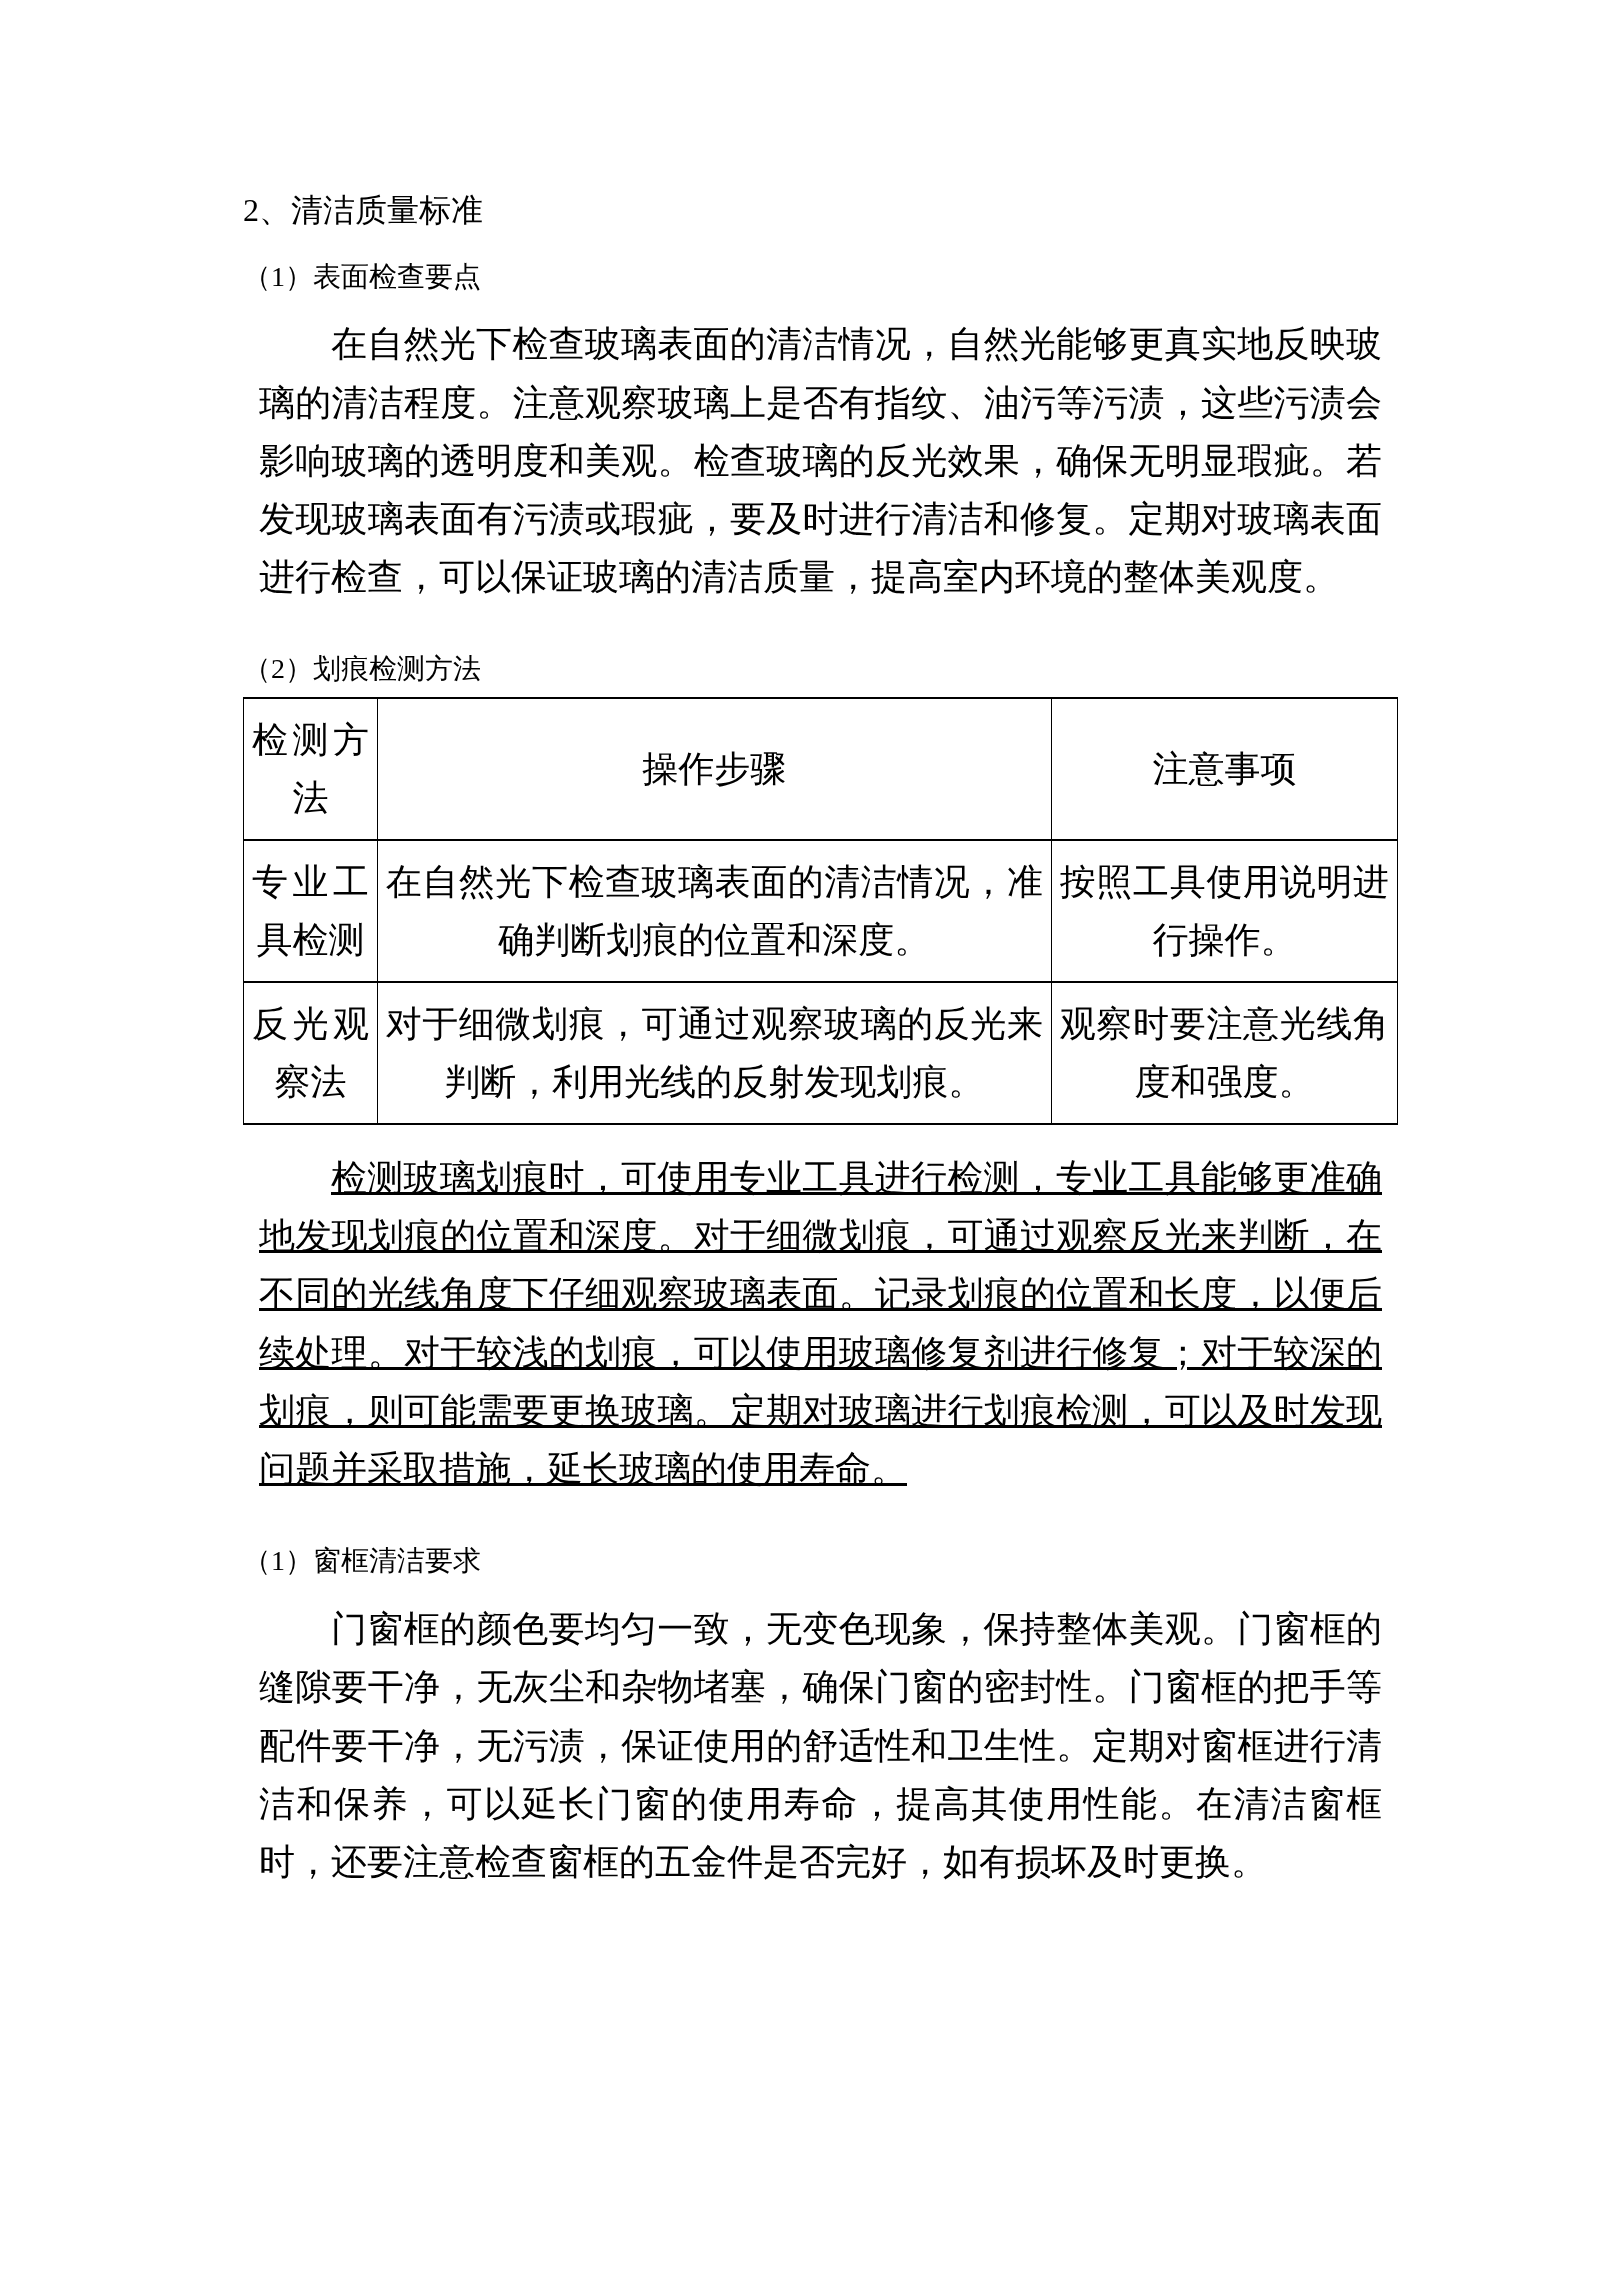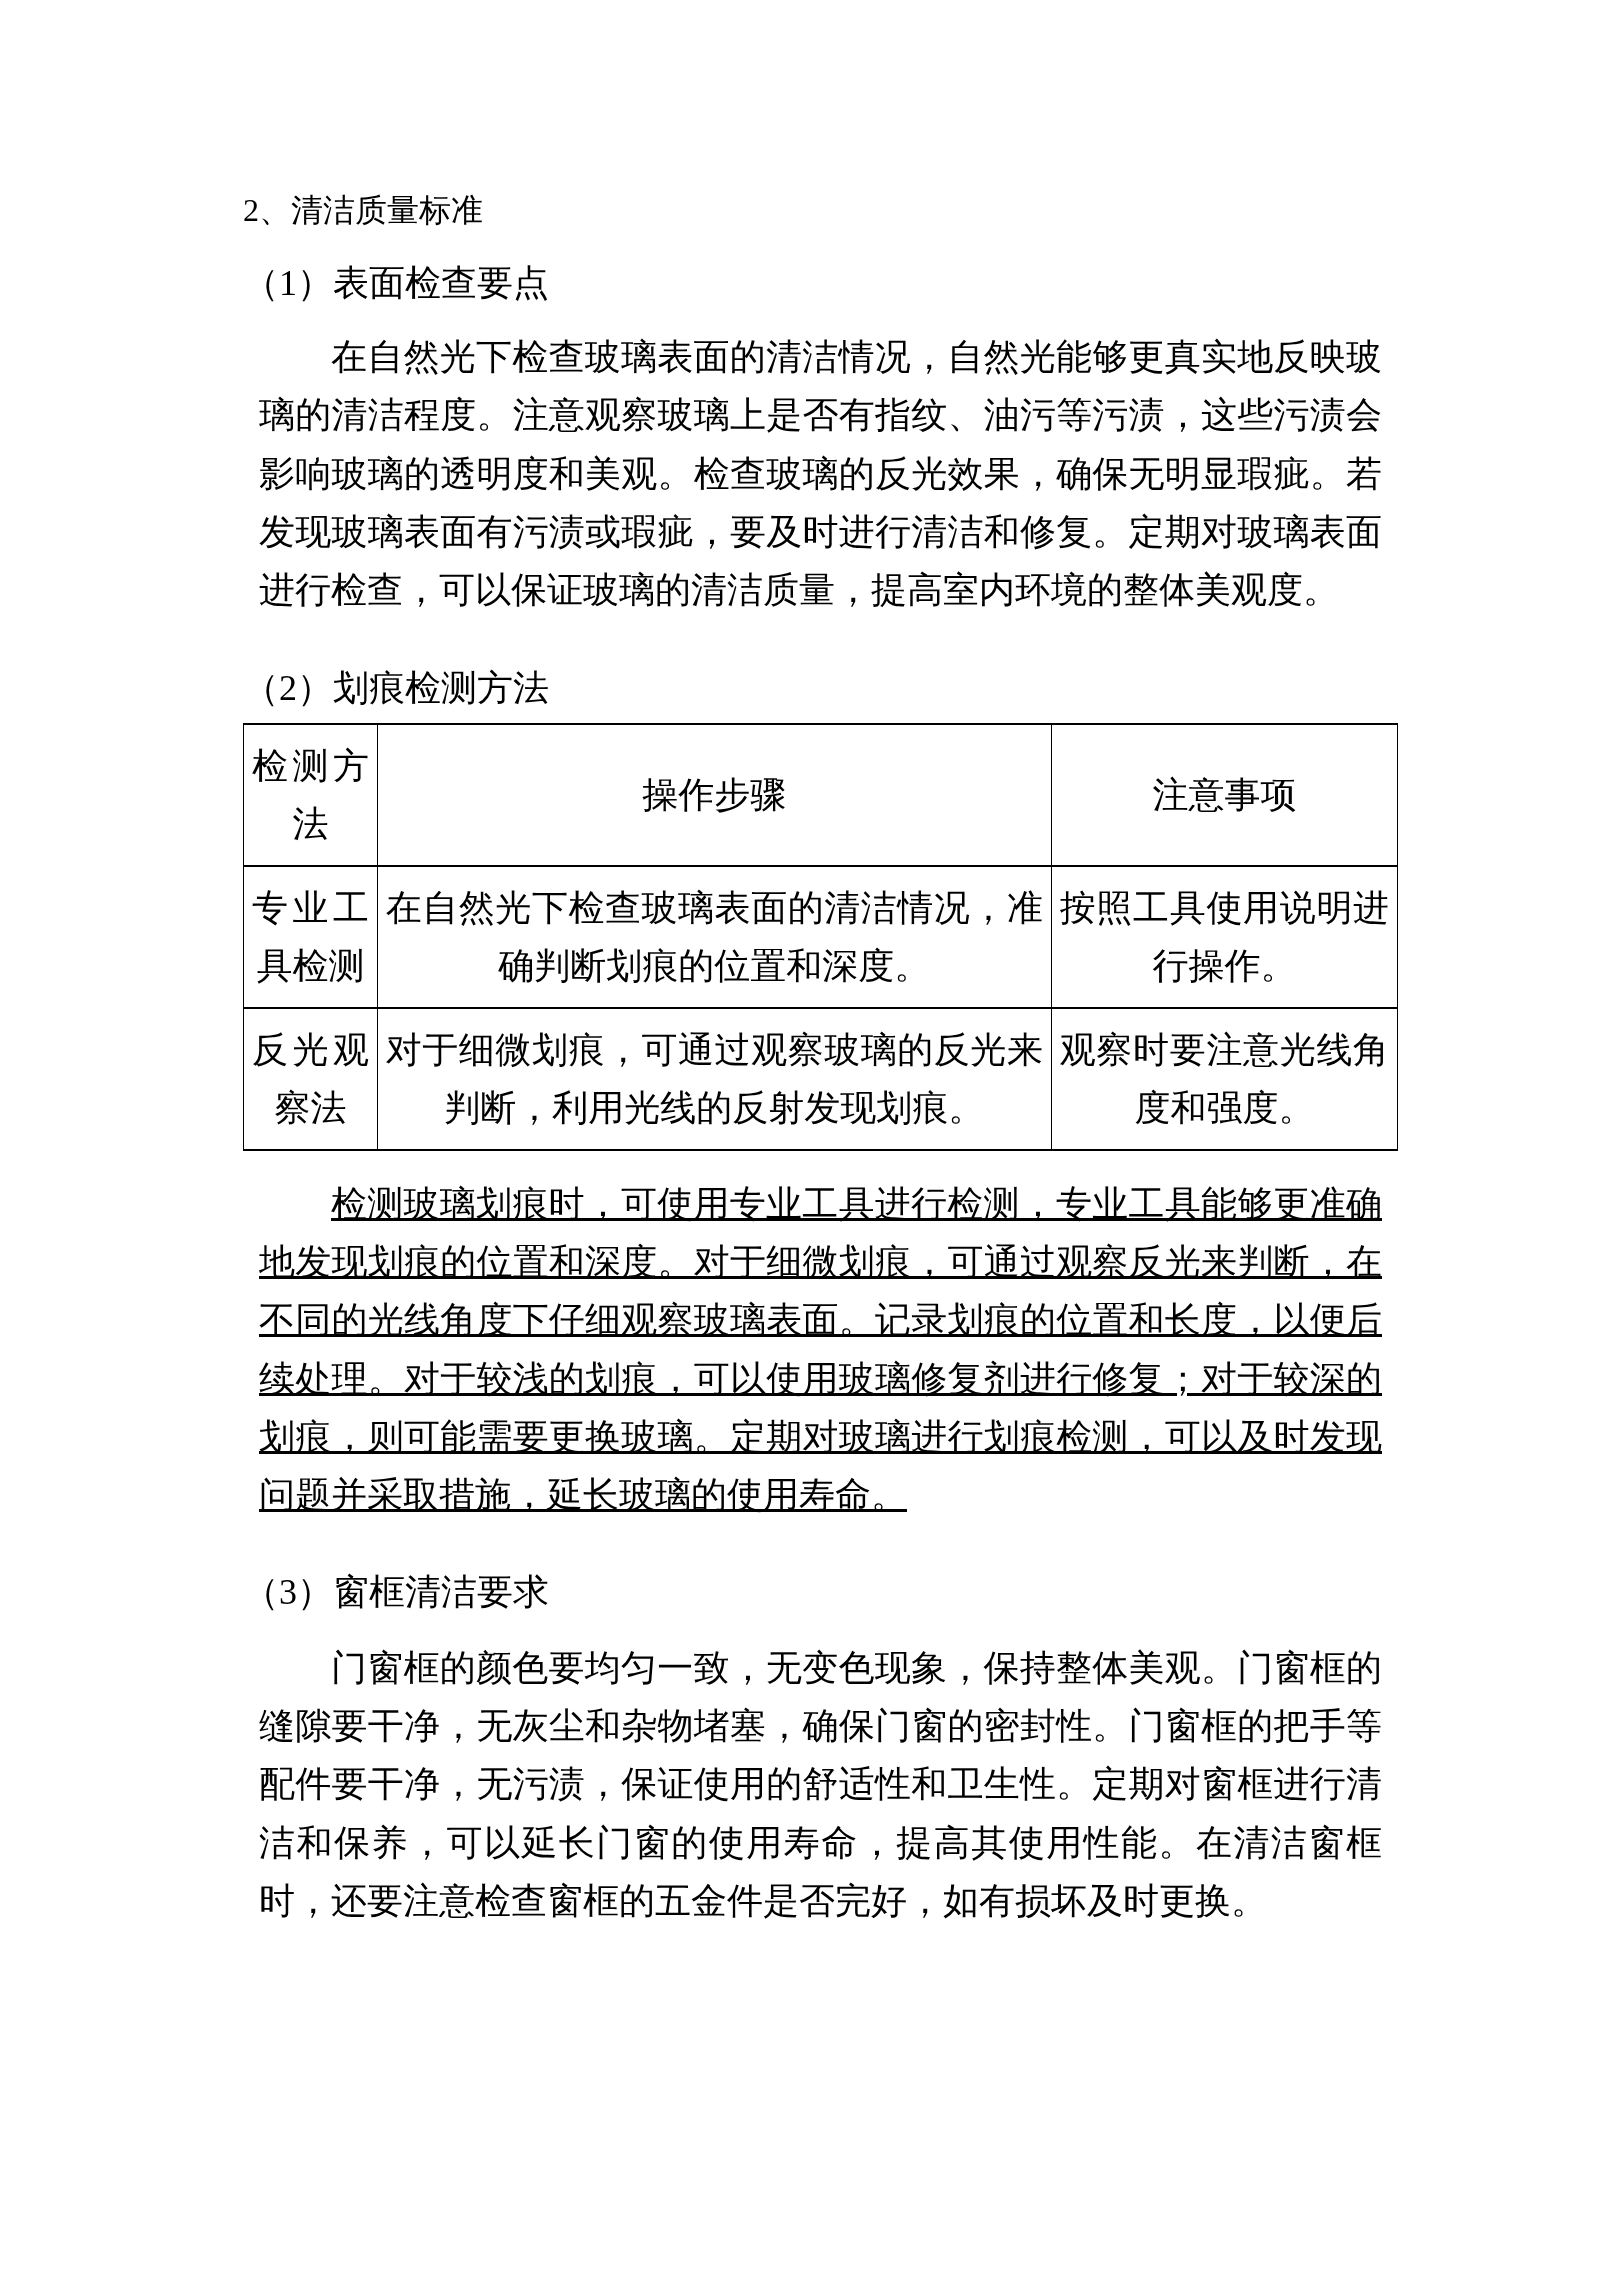--- a/index.html
+++ b/index.html
@@ -18,21 +18,21 @@
     color: #000000;
     overflow: hidden;
   }
   .doc-heading {
     font-size: 32px;
     font-weight: normal;
     margin: 0 0 17px 0;
     line-height: 1.62;
   }
   .section-title {
-    font-size: 36px;
+    font-size: 28px;
     font-weight: normal;
     margin: 0;
     line-height: 1.62;
   }
   .section-title.spaced-top {
     margin-top: 39px;
   }
   .section-title.spaced-bottom {
     margin-bottom: 17px;
   }
@@ -104,16 +104,16 @@
     <tr>
       <td>反光观察法</td>
       <td>对于细微划痕，可通过观察玻璃的反光来判断，利用光线的反射发现划痕。</td>
       <td>观察时要注意光线角度和强度。</td>
     </tr>
   </tbody>
 </table>
 
 <p class="body-paragraph after-table">检测玻璃划痕时，可使用专业工具进行检测，专业工具能够更准确地发现划痕的位置和深度。对于细微划痕，可通过观察反光来判断，在不同的光线角度下仔细观察玻璃表面。记录划痕的位置和长度，以便后续处理。对于较浅的划痕，可以使用玻璃修复剂进行修复；对于较深的划痕，则可能需要更换玻璃。定期对玻璃进行划痕检测，可以及时发现问题并采取措施，延长玻璃的使用寿命。</p>
 
-<h2 class="section-title spaced-top spaced-bottom">（3）窗框清洁要求</h2>
+<h2 class="section-title spaced-top spaced-bottom">（1）窗框清洁要求</h2>
 
 <p class="body-paragraph">门窗框的颜色要均匀一致，无变色现象，保持整体美观。门窗框的缝隙要干净，无灰尘和杂物堵塞，确保门窗的密封性。门窗框的把手等配件要干净，无污渍，保证使用的舒适性和卫生性。定期对窗框进行清洁和保养，可以延长门窗的使用寿命，提高其使用性能。在清洁窗框时，还要注意检查窗框的五金件是否完好，如有损坏及时更换。</p>
 
 
 </body></html>

